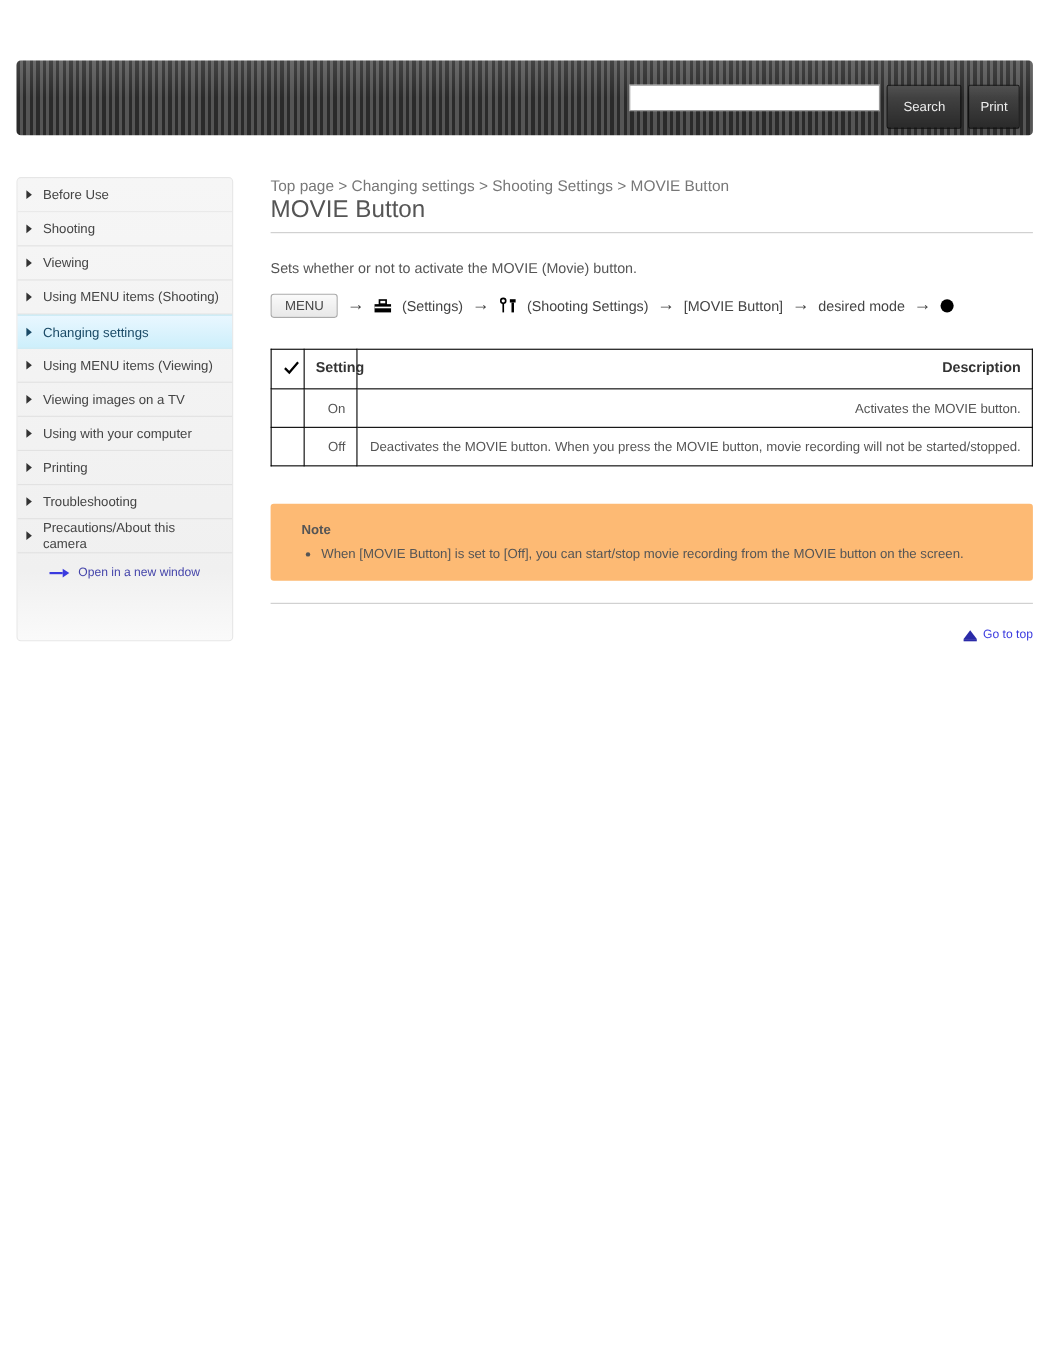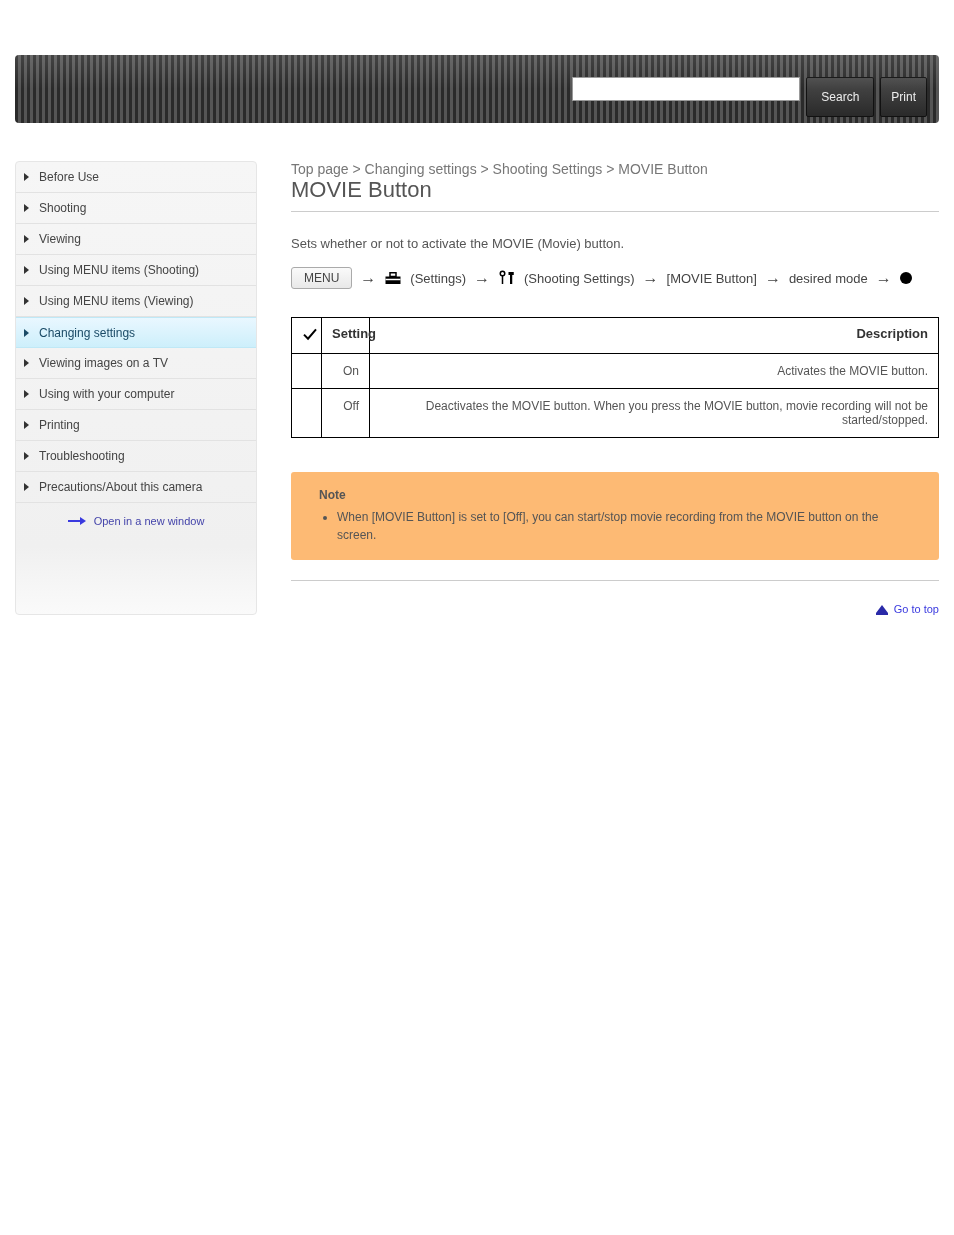--- a/index.html
+++ b/index.html
@@ -28,21 +28,21 @@
     width: 228px; height: 24px; background:#fff; border:1px solid #999;
     padding:2px 6px; font-size:13px;
   }
   .hdr-btn {
     height:40px; padding:0 14px; border:1px solid #111; background:linear-gradient(#4a4a4a,#2a2a2a);
     color:#eee; font-size:12px; cursor:pointer; border-radius:2px;
   }
   .hdr-btn.narrow { padding:0 10px; }
   .body-row { display:flex; gap:34px; margin-top:38px; }
   .sidebar {
-    width:242px; flex:none;
+    width:197px; flex:none;
     background: linear-gradient(to bottom, #f6f6f6 0%, #f0f0f0 85%, #fafafa 100%);
     border:1px solid #e6e6e6; border-radius:4px;
     padding-bottom:10px;
   }
   .side-item {
     display:flex; align-items:center; gap:10px;
     height:31px; padding:0 10px 0 8px;
     border-bottom:1px solid #e2e2e2;
     cursor:pointer;
     color:#444; font-size:12px;
@@ -122,27 +122,27 @@
           <span>Shooting</span>
         </div>
       <div class="side-item">
           <span class="chev"></span>
           <span>Viewing</span>
         </div>
       <div class="side-item">
           <span class="chev"></span>
           <span>Using MENU items (Shooting)</span>
         </div>
+      <div class="side-item active">
+          <span class="chev"></span>
+          <span>Changing settings</span>
+        </div>
       <div class="side-item">
           <span class="chev"></span>
           <span>Using MENU items (Viewing)</span>
-        </div>
-      <div class="side-item active">
-          <span class="chev"></span>
-          <span>Changing settings</span>
         </div>
       <div class="side-item">
           <span class="chev"></span>
           <span>Viewing images on a TV</span>
         </div>
       <div class="side-item">
           <span class="chev"></span>
           <span>Using with your computer</span>
         </div>
       <div class="side-item">

